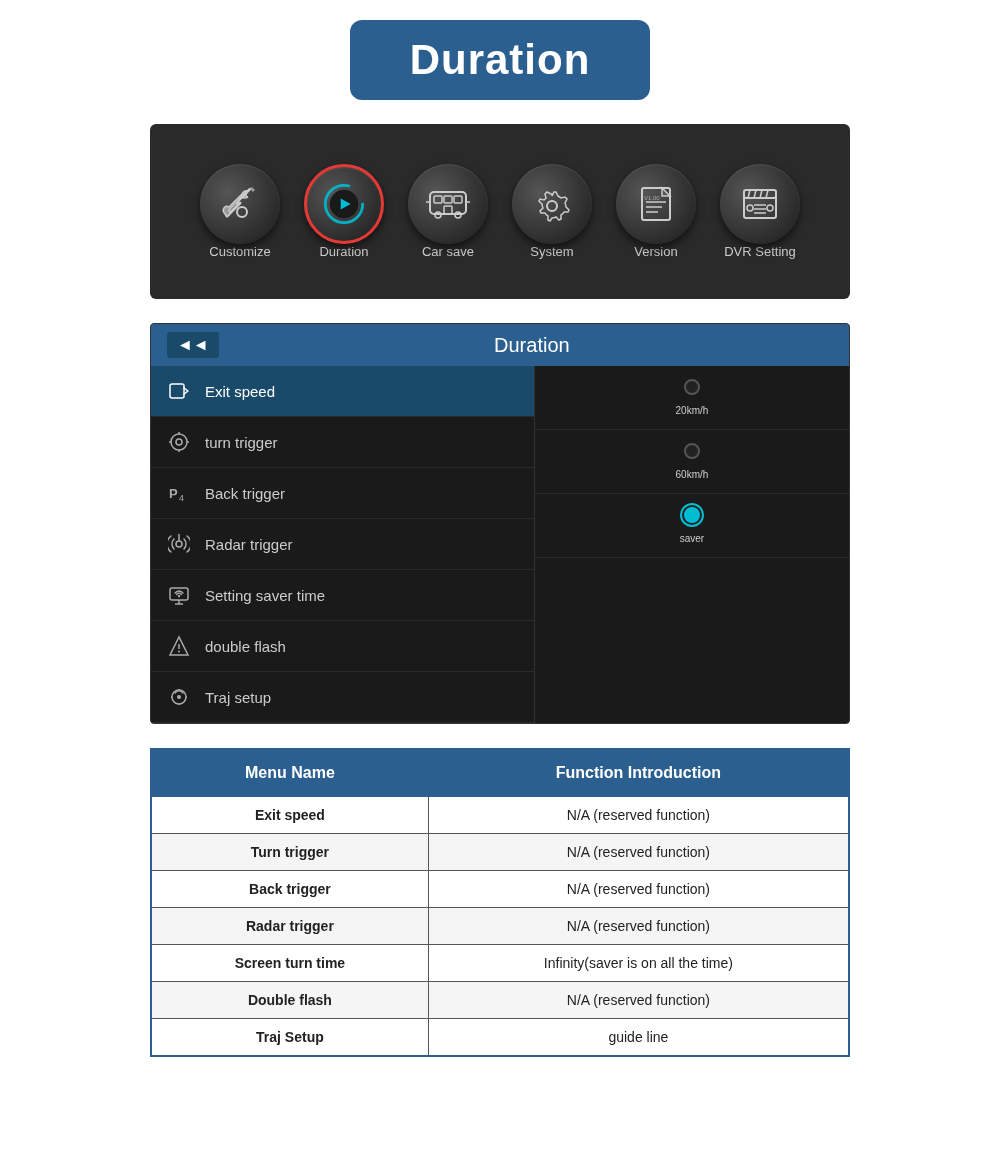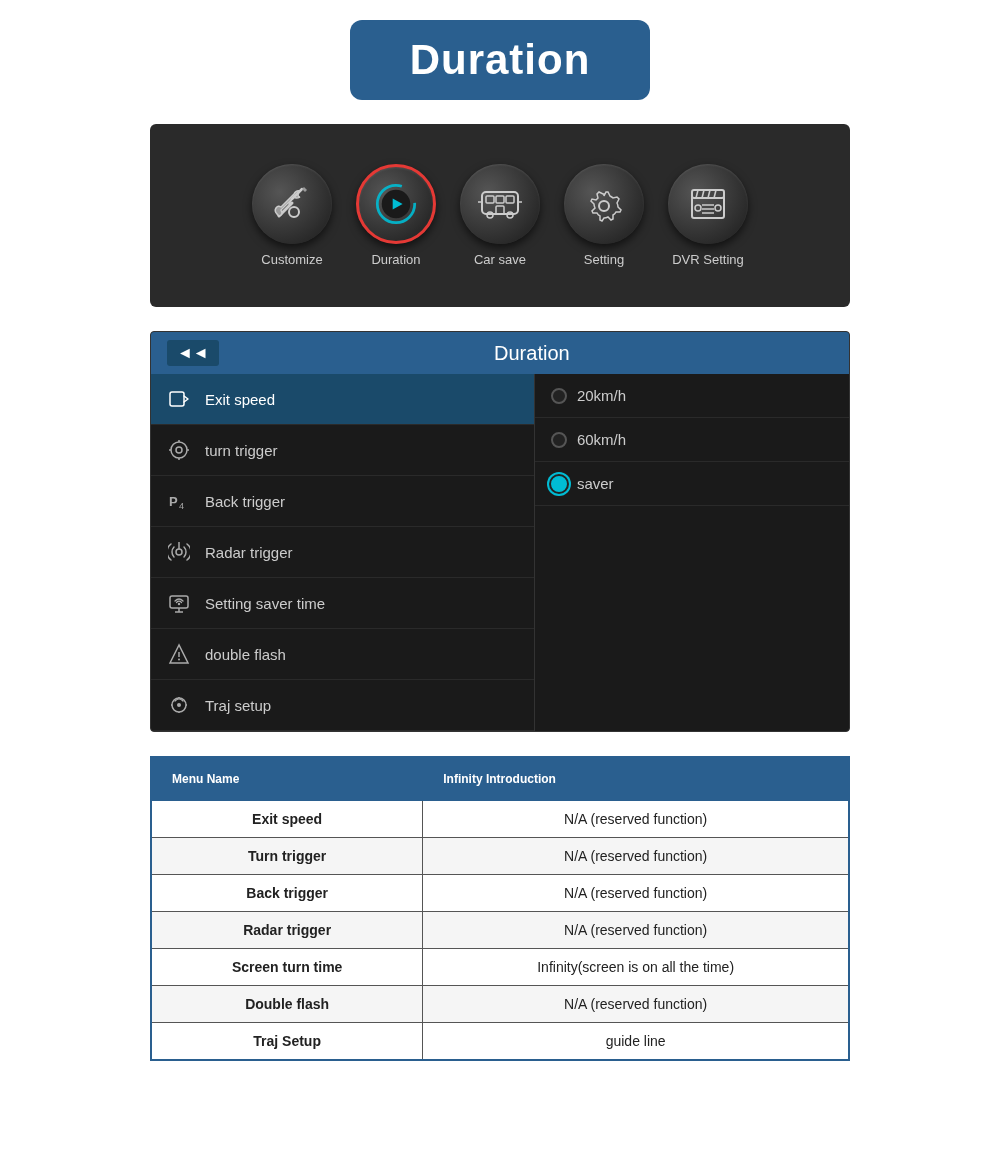--- a/index.html
+++ b/index.html
@@ -40,21 +40,20 @@
     }
     .menu-icons {
       display: flex;
       gap: 24px;
       align-items: flex-start;
     }
     .menu-item {
       display: flex;
       flex-direction: column;
       align-items: center;
-      gap: 8px;
     }
     .icon-circle {
       width: 80px;
       height: 80px;
       border-radius: 50%;
       background: radial-gradient(circle at 35% 35%, #555, #1a1a1a);
       display: flex;
       align-items: center;
       justify-content: center;
       position: relative;
@@ -138,21 +137,22 @@
       width: 45%;
       padding: 0;
     }
     .option-item {
       display: flex;
       align-items: center;
       gap: 10px;
       padding: 13px 16px;
       border-bottom: 1px solid #2a2a2a;
       color: #aaa;
-      font-size: 15px;
+      font-size: 10px;
+      flex-direction: column;
     }
     .radio-circle {
       width: 16px;
       height: 16px;
       border-radius: 50%;
       border: 2px solid #555;
       background: #222;
       flex-shrink: 0;
     }
     .radio-circle.selected {
@@ -169,24 +169,24 @@
       width: 700px;
     }
     .ref-table {
       width: 100%;
       border-collapse: collapse;
       border: 2px solid #2a5f8f;
     }
     .ref-table th {
       background: #2a5f8f;
       color: #fff;
-      font-size: 12px;
+      font-size: 16px;
       font-weight: bold;
       padding: 14px 20px;
-      text-align: left;
+      text-align: center;
       border: 1px solid #2a5f8f;
     }
     .ref-table td {
       padding: 10px 20px;
       text-align: center;
       border: 1px solid #555;
       font-size: 14px;
       color: #222;
     }
     .ref-table tr:nth-child(even) td {
@@ -262,23 +262,40 @@
     </div>
 
     <div class="menu-item">
       <div class="icon-circle">
         <svg viewBox="0 0 44 44" fill="none" xmlns="http://www.w3.org/2000/svg">
 
           <path d="M22 14 L24 10 L26 10 L28 14 Q30 15 31 16 L35 15 L37 17 L35 21 Q36 23 36 25 L39 28 L38 30 L34 30 Q33 32 31 33 L31 37 L29 38 L26 35 Q24 36 22 36 L20 39 L18 38 L18 34 Q16 33 15 31 L11 31 L10 29 L13 26 Q12 24 12 22 L9 19 L10 17 L14 18 Q15 17 16 16 L15 12 L17 10 L21 12 Q21.5 12 22 12Z" stroke="#ccc" stroke-width="1.5" fill="none"></path>
           <circle cx="22" cy="24" r="5" stroke="#ccc" stroke-width="2" fill="none"></circle>
         </svg>
       </div>
-      <span class="icon-label">Setting</span>
-    </div>
-
+      <span class="icon-label">System</span>
+    </div>
+
+    <div class="menu-item">
+      <div class="icon-circle">
+        <svg viewBox="0 0 44 44" fill="none" xmlns="http://www.w3.org/2000/svg">
+
+          <rect x="8" y="6" width="28" height="32" rx="2" stroke="#ccc" stroke-width="2" fill="none"></rect>
+
+          <path d="M28 6 L36 14 L28 14 Z" stroke="#ccc" stroke-width="1.5" fill="#555"></path>
+
+          <line x1="12" y1="20" x2="32" y2="20" stroke="#ccc" stroke-width="1.5"></line>
+          <line x1="12" y1="25" x2="28" y2="25" stroke="#ccc" stroke-width="1.5"></line>
+          <line x1="12" y1="30" x2="24" y2="30" stroke="#ccc" stroke-width="1.5"></line>
+
+          <text x="10" y="18" fill="#aaa" font-size="6" font-family="Arial">V1.00</text>
+        </svg>
+      </div>
+      <span class="icon-label">Version</span>
+    </div>
 
     <div class="menu-item">
       <div class="icon-circle">
         <svg viewBox="0 0 44 44" fill="none" xmlns="http://www.w3.org/2000/svg">
 
           <rect x="6" y="14" width="32" height="22" rx="2" stroke="#ccc" stroke-width="2" fill="none"></rect>
           <rect x="6" y="8" width="32" height="8" rx="2" stroke="#ccc" stroke-width="2" fill="#444"></rect>
 
           <line x1="12" y1="8" x2="10" y2="16" stroke="#ccc" stroke-width="1.5"></line>
           <line x1="18" y1="8" x2="16" y2="16" stroke="#ccc" stroke-width="1.5"></line>
@@ -420,21 +437,21 @@
 
     </div>
   </div>
 </div>
 
 <div class="ref-table-container">
   <table class="ref-table">
     <thead>
       <tr>
         <th>Menu Name</th>
-        <th>Infinity Introduction</th>
+        <th>Function Introduction</th>
       </tr>
     </thead>
     <tbody id="ref-table-body">
     <tr>
       <td><strong>Exit speed</strong></td>
       <td>N/A (reserved function)</td>
     </tr>
         <tr>
       <td><strong>Turn trigger</strong></td>
       <td>N/A (reserved function)</td>
@@ -442,21 +459,21 @@
         <tr>
       <td><strong>Back trigger</strong></td>
       <td>N/A (reserved function)</td>
     </tr>
         <tr>
       <td><strong>Radar trigger</strong></td>
       <td>N/A (reserved function)</td>
     </tr>
         <tr>
       <td><strong>Screen turn time</strong></td>
-      <td>Infinity(screen is on all the time)</td>
+      <td>Infinity(saver is on all the time)</td>
     </tr>
         <tr>
       <td><strong>Double flash</strong></td>
       <td>N/A (reserved function)</td>
     </tr>
         <tr>
       <td><strong>Traj Setup</strong></td>
       <td>guide line</td>
     </tr>
       </tbody>

